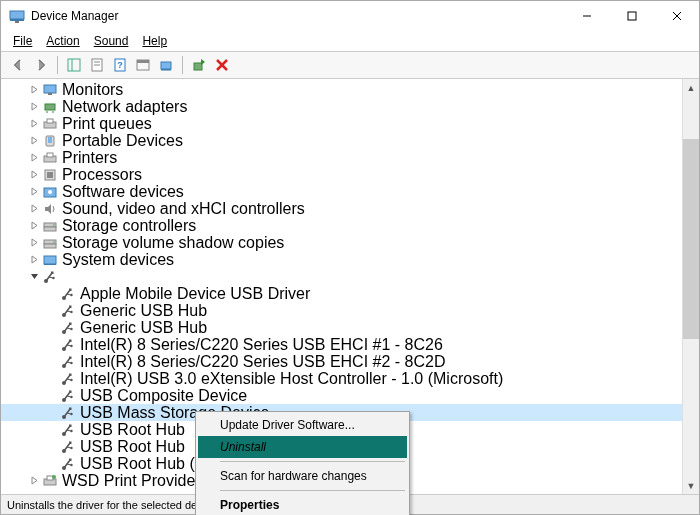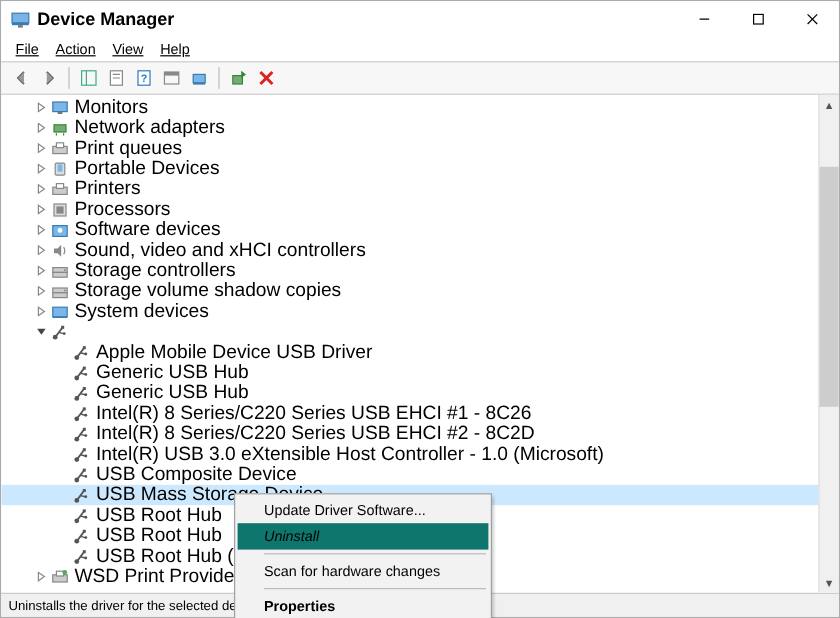--- a/index.html
+++ b/index.html
@@ -1,19 +1,19 @@
 <!DOCTYPE html>
 <html><head>
 <meta charset="utf-8">
 <style>
 * { box-sizing: border-box; margin: 0; padding: 0; font-family: "Segoe UI", Tahoma, sans-serif; }
 body { width: 700px; height: 515px; background: #fff; font-size: 12px; position: relative; overflow: hidden; }
 .window { width: 100%; height: 100%; display: flex; flex-direction: column; border: 1px solid #aaa; }
 .titlebar { height: 30px; display: flex; align-items: center; padding-left: 8px; background: #fff; }
-.titlebar .title { font-size: 15px; flex: 1; font-weight: bold; }
+.titlebar .title { font-size: 12px; flex: 1; }
 .titlebar .win-controls { display: flex; }
 .titlebar .win-btn { width: 45px; height: 30px; display: flex; align-items: center; justify-content: center; cursor: default; }
 .menubar { height: 20px; background: #fff; display: flex; align-items: center; padding-left: 6px; gap: 2px; font-size: 12px; }
 .menubar .menu-item { padding: 1px 6px; cursor: default; text-decoration: underline; }
 .toolbar { height: 28px; border-top: 1px solid #ccc; border-bottom: 1px solid #ccc; background: #f7f7f7; display: flex; align-items: center; padding: 0 6px; gap: 1px; }
 .toolbar .sep { width: 1px; height: 18px; background: #bbb; margin: 0 4px; }
 .tool-btn { width: 22px; height: 22px; display: flex; align-items: center; justify-content: center; cursor: default; }
 .content { flex: 1; display: flex; overflow: hidden; }
 .tree-wrap { flex: 1; overflow-y: auto; overflow-x: hidden; border-right: none; background: #fff; padding: 2px 0; }
 .tree-item { display: flex; align-items: center; height: 17px; padding-left: 1px; white-space: nowrap; cursor: default; font-size: 16px; }
@@ -64,21 +64,21 @@
             <line x1="1" y1="1" x2="9" y2="9" stroke="#000"></line>
             <line x1="9" y1="1" x2="1" y2="9" stroke="#000"></line>
           </svg>
         </div>
     </div>
   </div>
 
   <div class="menubar">
     <span class="menu-item">File</span>
     <span class="menu-item">Action</span>
-    <span class="menu-item">View</span>
+    <span class="menu-item">Sound</span>
     <span class="menu-item">Help</span>
   </div>
 
   <div class="toolbar">
     <div class="tool-btn">
         <svg width="14" height="14">
           <path d="M9 2 L4 7 L9 12" fill="none" stroke="#555" stroke-width="1.5"></path>
           <path d="M9 2 L4 7 L9 12" fill="#999"></path>
         </svg>
       </div>

